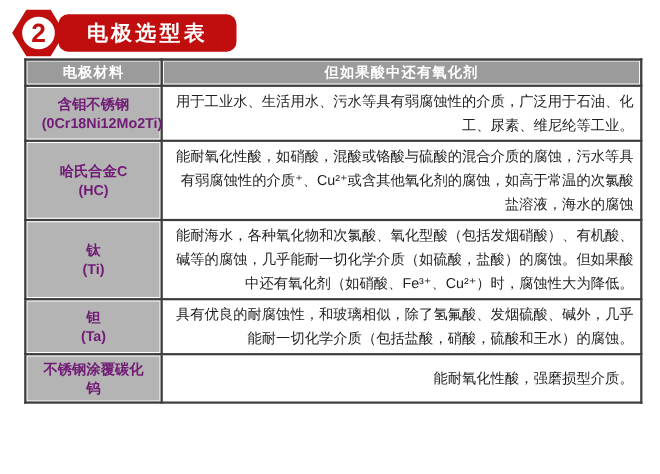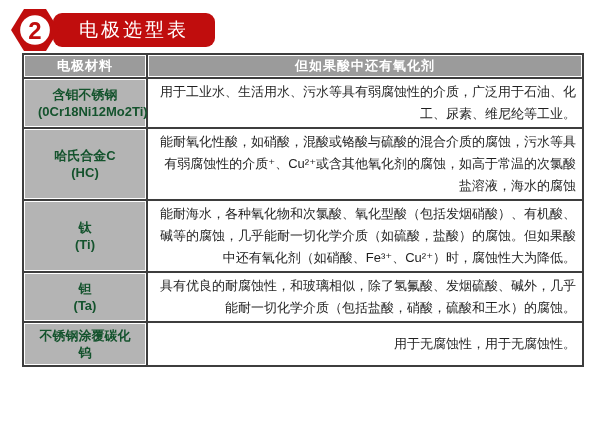--- a/index.html
+++ b/index.html
@@ -43,21 +43,21 @@
     border-radius: 9px;
     display: flex;
     align-items: center;
     justify-content: center;
     padding: 0 26px;
     z-index: 1;
   }
   .banner-text {
     color: #ffffff;
     font-size: 19px;
-    font-weight: normal;
+    font-weight: bold;
     letter-spacing: 3px;
     white-space: nowrap;
     text-align: center;
   }
   table.etable {
     border-collapse: collapse;
     table-layout: fixed;
     width: 562px;
     margin: 1px 0 0 22px;
   }
@@ -72,21 +72,21 @@
     font-size: 13px;
     font-weight: bold;
     height: 16px;
     padding: 2px;
     text-align: center;
     box-shadow: inset 0 0 0 1px #ffffff;
     letter-spacing: 1px;
   }
   td.mat {
     background: var(--cell-gray);
-    color: #14532d;
+    color: #701a75;
     font-weight: bold;
     font-size: 13px;
     text-align: center;
     line-height: 17px;
     padding: 4px 14px;
     box-shadow: inset 0 0 0 1px #ffffff;
   }
   td.mat .mat-code { font-weight: bold; }
   td.desc {
     background: #ffffff;
@@ -156,17 +156,17 @@
       <div class="mat-code">(Ta)</div>
     </td>
     <td class="desc">具有优良的耐腐蚀性，和玻璃相似，除了氢氟酸、发烟硫酸、碱外，几乎能耐一切化学介质（包括盐酸，硝酸，硫酸和王水）的腐蚀。</td>
   </tr>
 
   <tr>
     <td class="mat">
       <div class="mat-name">不锈钢涂覆碳化钨</div>
       <div class="mat-code"></div>
     </td>
-    <td class="desc">用于无腐蚀性，用于无腐蚀性。</td>
+    <td class="desc">能耐氧化性酸，强磨损型介质。</td>
   </tr>
 
 </tbody>
 </table>
 
 </body></html>

